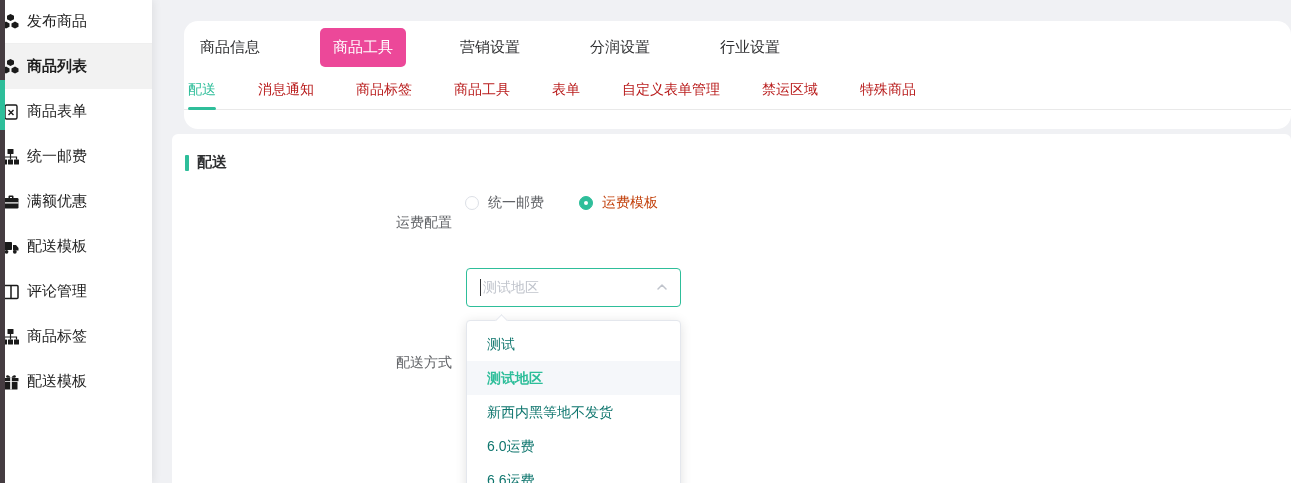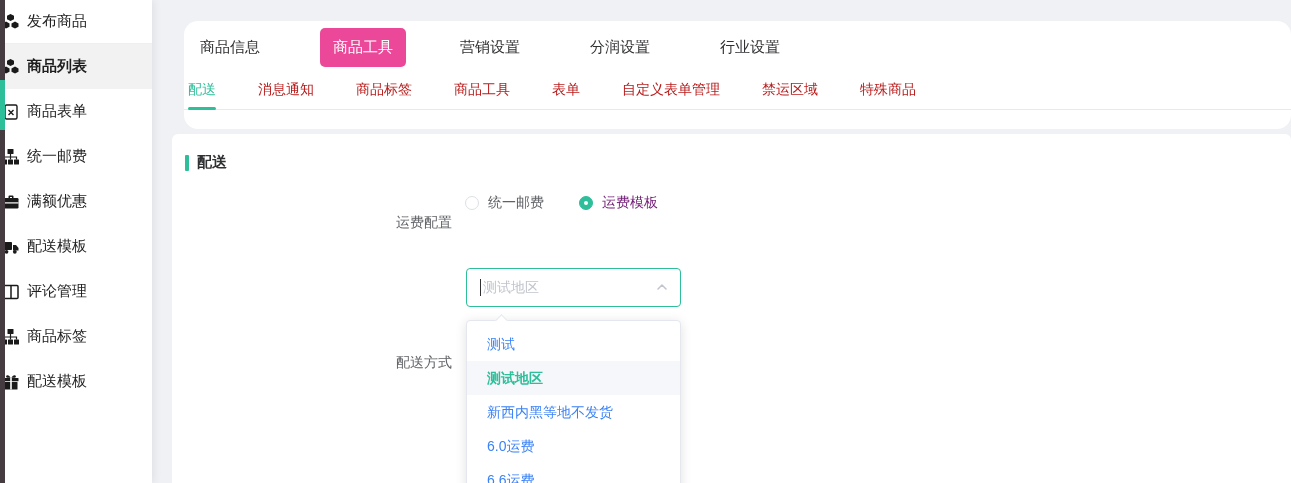--- a/index.html
+++ b/index.html
@@ -50,36 +50,36 @@
                 font-size:14px; color:#606266; line-height:20px; }
   .label-freight { top:78px; }
   .label-delivery { top:218px; }
   .radio-group { position:absolute; left:293px; top:60px; display:flex; align-items:center; }
   .radio { display:flex; align-items:center; gap:9px; cursor:pointer; margin-right:35px; }
   .radio-dot { width:14px; height:14px; border-radius:50%; border:1px solid #dcdfe6; background:#fff; }
   .radio.checked .radio-dot { background:#2ebe9a; border-color:#2ebe9a; position:relative; }
   .radio.checked .radio-dot::after { content:""; position:absolute; width:4px; height:4px;
         background:#fff; border-radius:50%; top:50%; left:50%; transform:translate(-50%,-50%); }
   .radio-label { font-size:14px; color:#606266; }
-  .radio.checked .radio-label { color:#701a75; }
+  .radio.checked .radio-label { color:#c2410c; }
   
   .select-input { position:absolute; left:294px; top:134px; width:215px; height:39px;
                   border:1px solid #2ebe9a; border-radius:4px; background:#fff;
                   display:flex; align-items:center; padding:0 12px 0 13px; cursor:pointer; }
   .caret { width:1px; height:17px; background:#303133; margin-right:2px; }
   .placeholder { font-size:14px; color:#c0c4cc; flex:1 1 auto; }
   .chevron { flex:0 0 12px; }
   
   .dropdown { position:absolute; left:294px; top:186px; width:215px; z-index:15;
               background:#fff; border:1px solid #e4e7ed; border-radius:4px;
               box-shadow:0 2px 12px rgba(0,0,0,.12); padding:6px 0 10px 0; }
   .dropdown-notch { position:absolute; top:-5px; left:30px; width:9px; height:9px; background:#fff;
                     border-left:1px solid #e4e7ed; border-top:1px solid #e4e7ed;
                     transform:rotate(45deg); }
-  .option { height:34px; line-height:34px; padding:0 20px; font-size:14px; color:#3b82f6;
+  .option { height:34px; line-height:34px; padding:0 20px; font-size:14px; color:#0f766e;
             cursor:pointer; white-space:nowrap; overflow:hidden; }
   .option.selected { color:#2ebe9a; font-weight:bold; background:#f5f7fa; }
 </style>
 </head>
 <body>
 
 <div class="scroll-strip">
   <div class="scroll-thumb"></div>
 </div>
 

